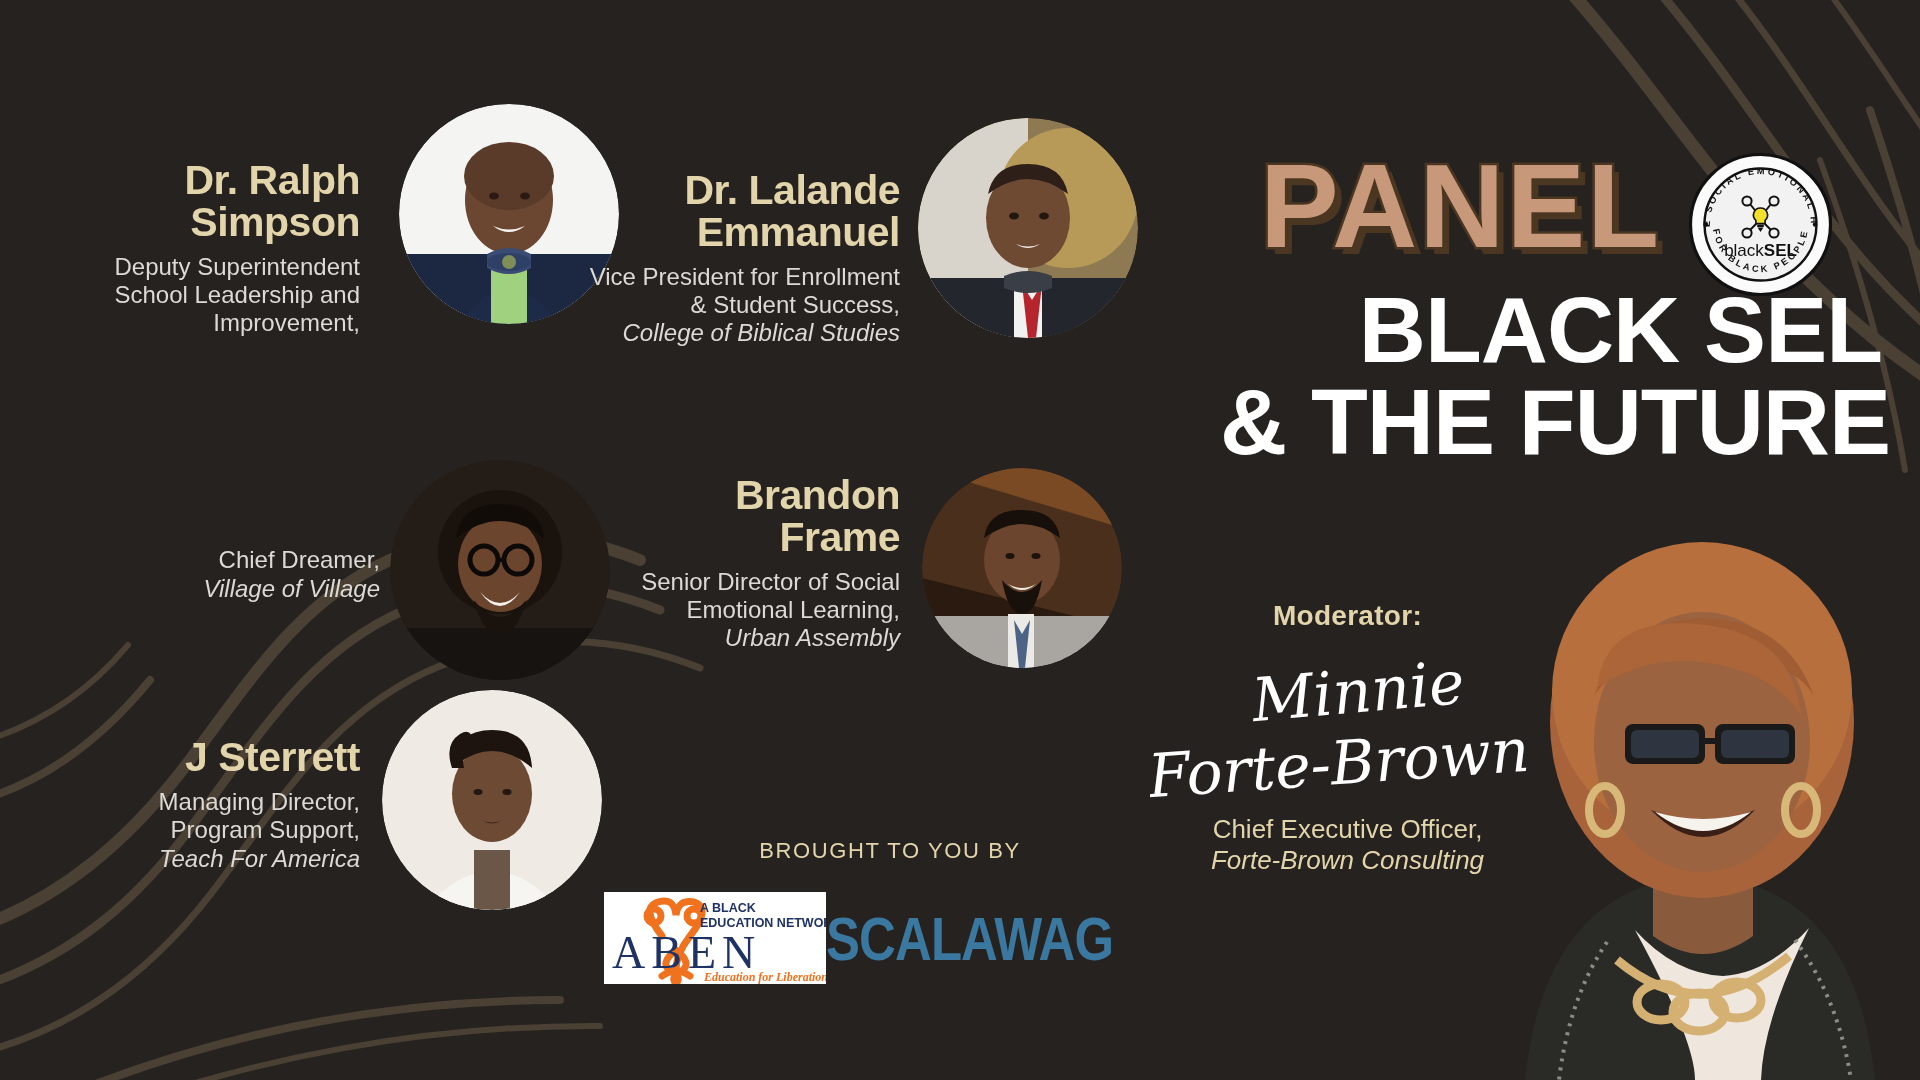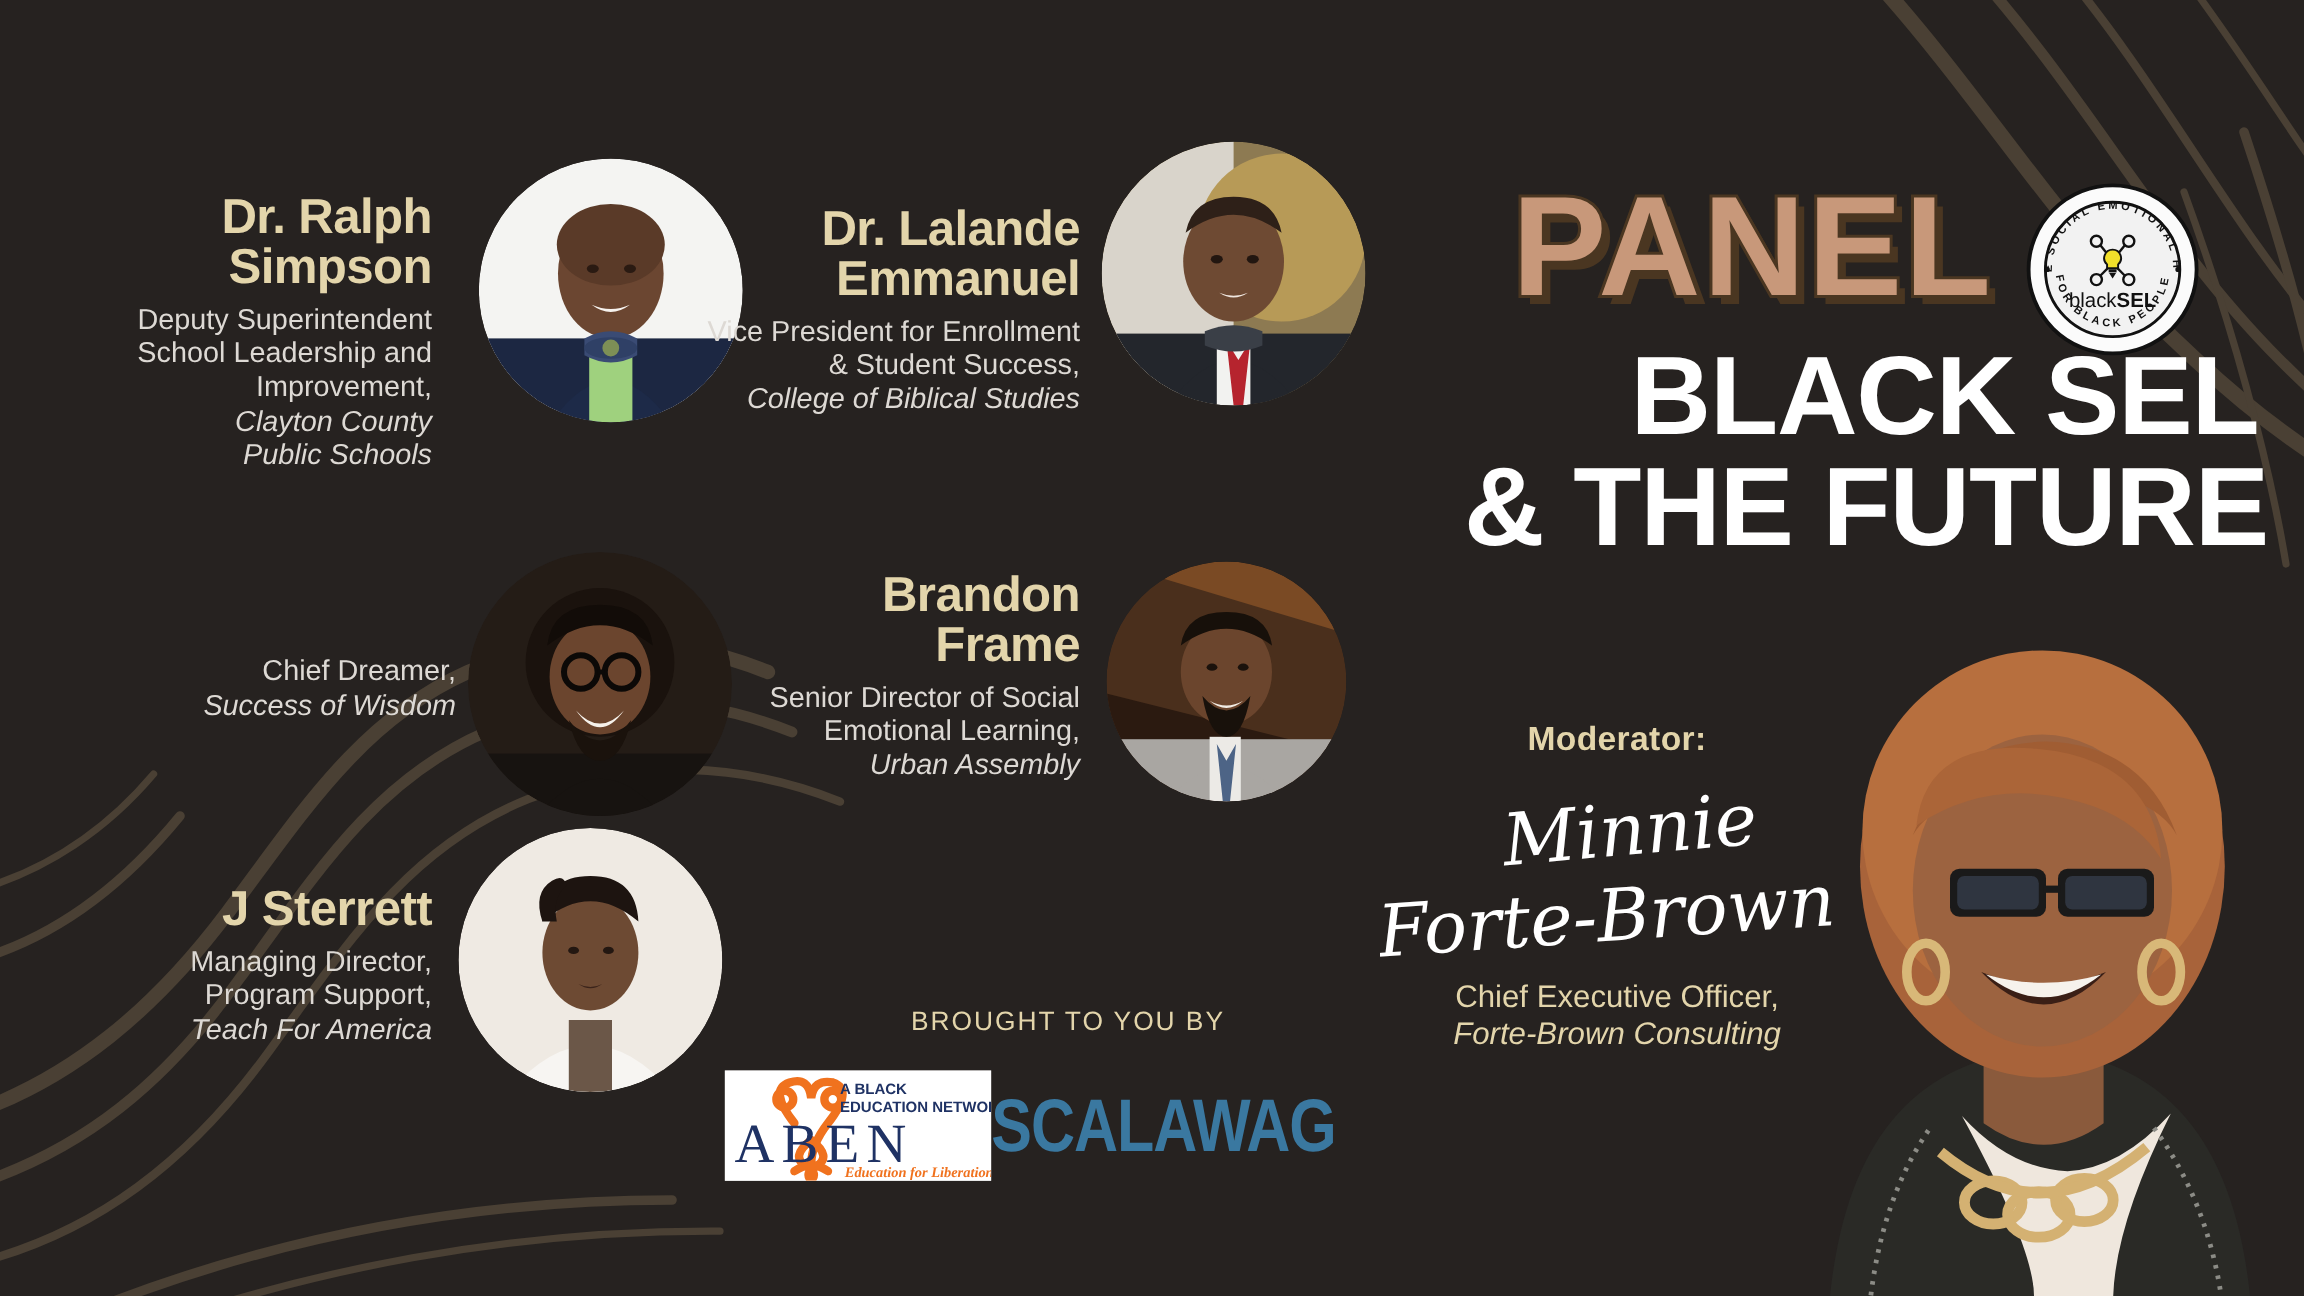--- a/index.html
+++ b/index.html
@@ -96,22 +96,20 @@
     </g>
   </svg>
 
   <div class="panelist" style="left:60px;top:160px;width:560px;gap:19px;">
     <div class="p-text" style="width:300px;">
       <div class="p-name">Dr. Ralph
 Simpson</div>
       <div class="p-role">Deputy Superintendent
 School Leadership and
 Improvement,</div>
-      <div class="p-org">Clayton County
-Public Schools</div>
     </div>
     <div class="p-photo" style="width:220px;height:220px;margin-left:20px;margin-top:-70px;">
       <svg width="220" height="220" viewBox="0 0 220 220" role="img">
         <defs>
             <clipPath id="c1">
               <circle cx="110" cy="110" r="110"></circle>
             </clipPath>
           </defs>
         <g clip-path="url(#c1)">
           <rect width="220" height="220" fill="#f4f4f2"></rect>
@@ -161,21 +159,21 @@
           <path d="M98 126 q12 8 24 0 q-12 5 -24 0z" fill="#efe6df"></path>
           <path d="M86 158 q24 -10 48 0 l0 12 q-24 10 -48 0z" fill="#3a3f47"></path>
         </g>
       </svg>
     </div>
   </div>
 
   <div class="panelist" style="left:10px;top:460px;width:610px;">
     <div class="p-text" style="width:370px;">
       <div class="p-role">Chief Dreamer,</div>
-      <div class="p-org">Success of Wisdom</div>
+      <div class="p-org">Village of Village</div>
     </div>
     <div class="p-photo" style="width:220px;height:220px;margin-left:10px;margin-top:0px;">
       <svg width="220" height="220" viewBox="0 0 220 220" role="img">
         <defs>
             <clipPath id="c3">
               <circle cx="110" cy="110" r="110"></circle>
             </clipPath>
           </defs>
         <g clip-path="url(#c3)">
           <rect width="220" height="220" fill="#241c16"></rect>

